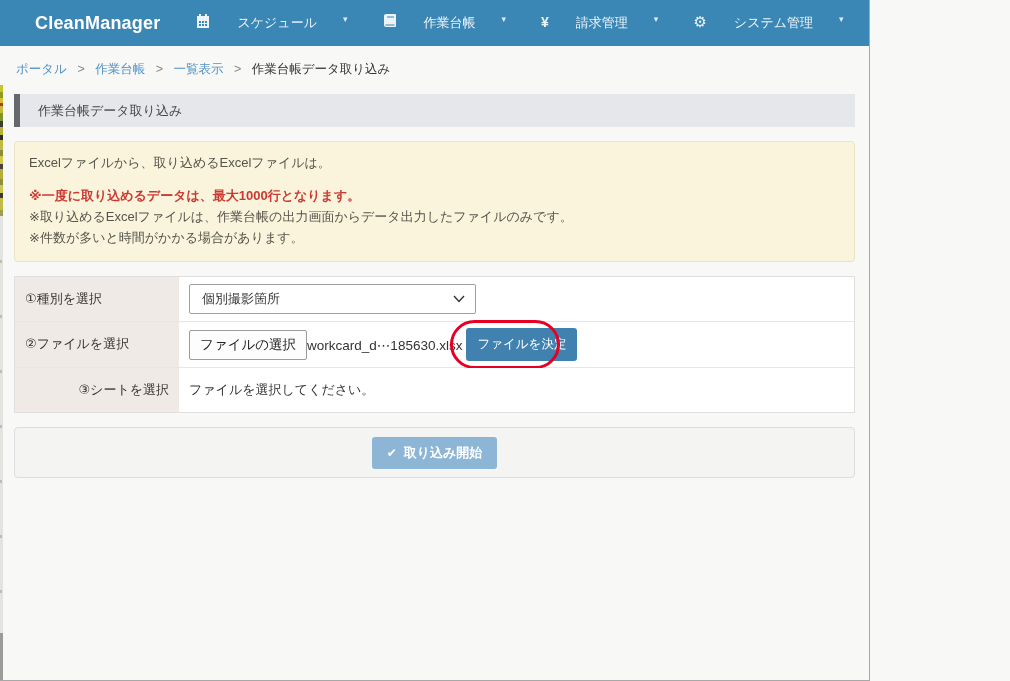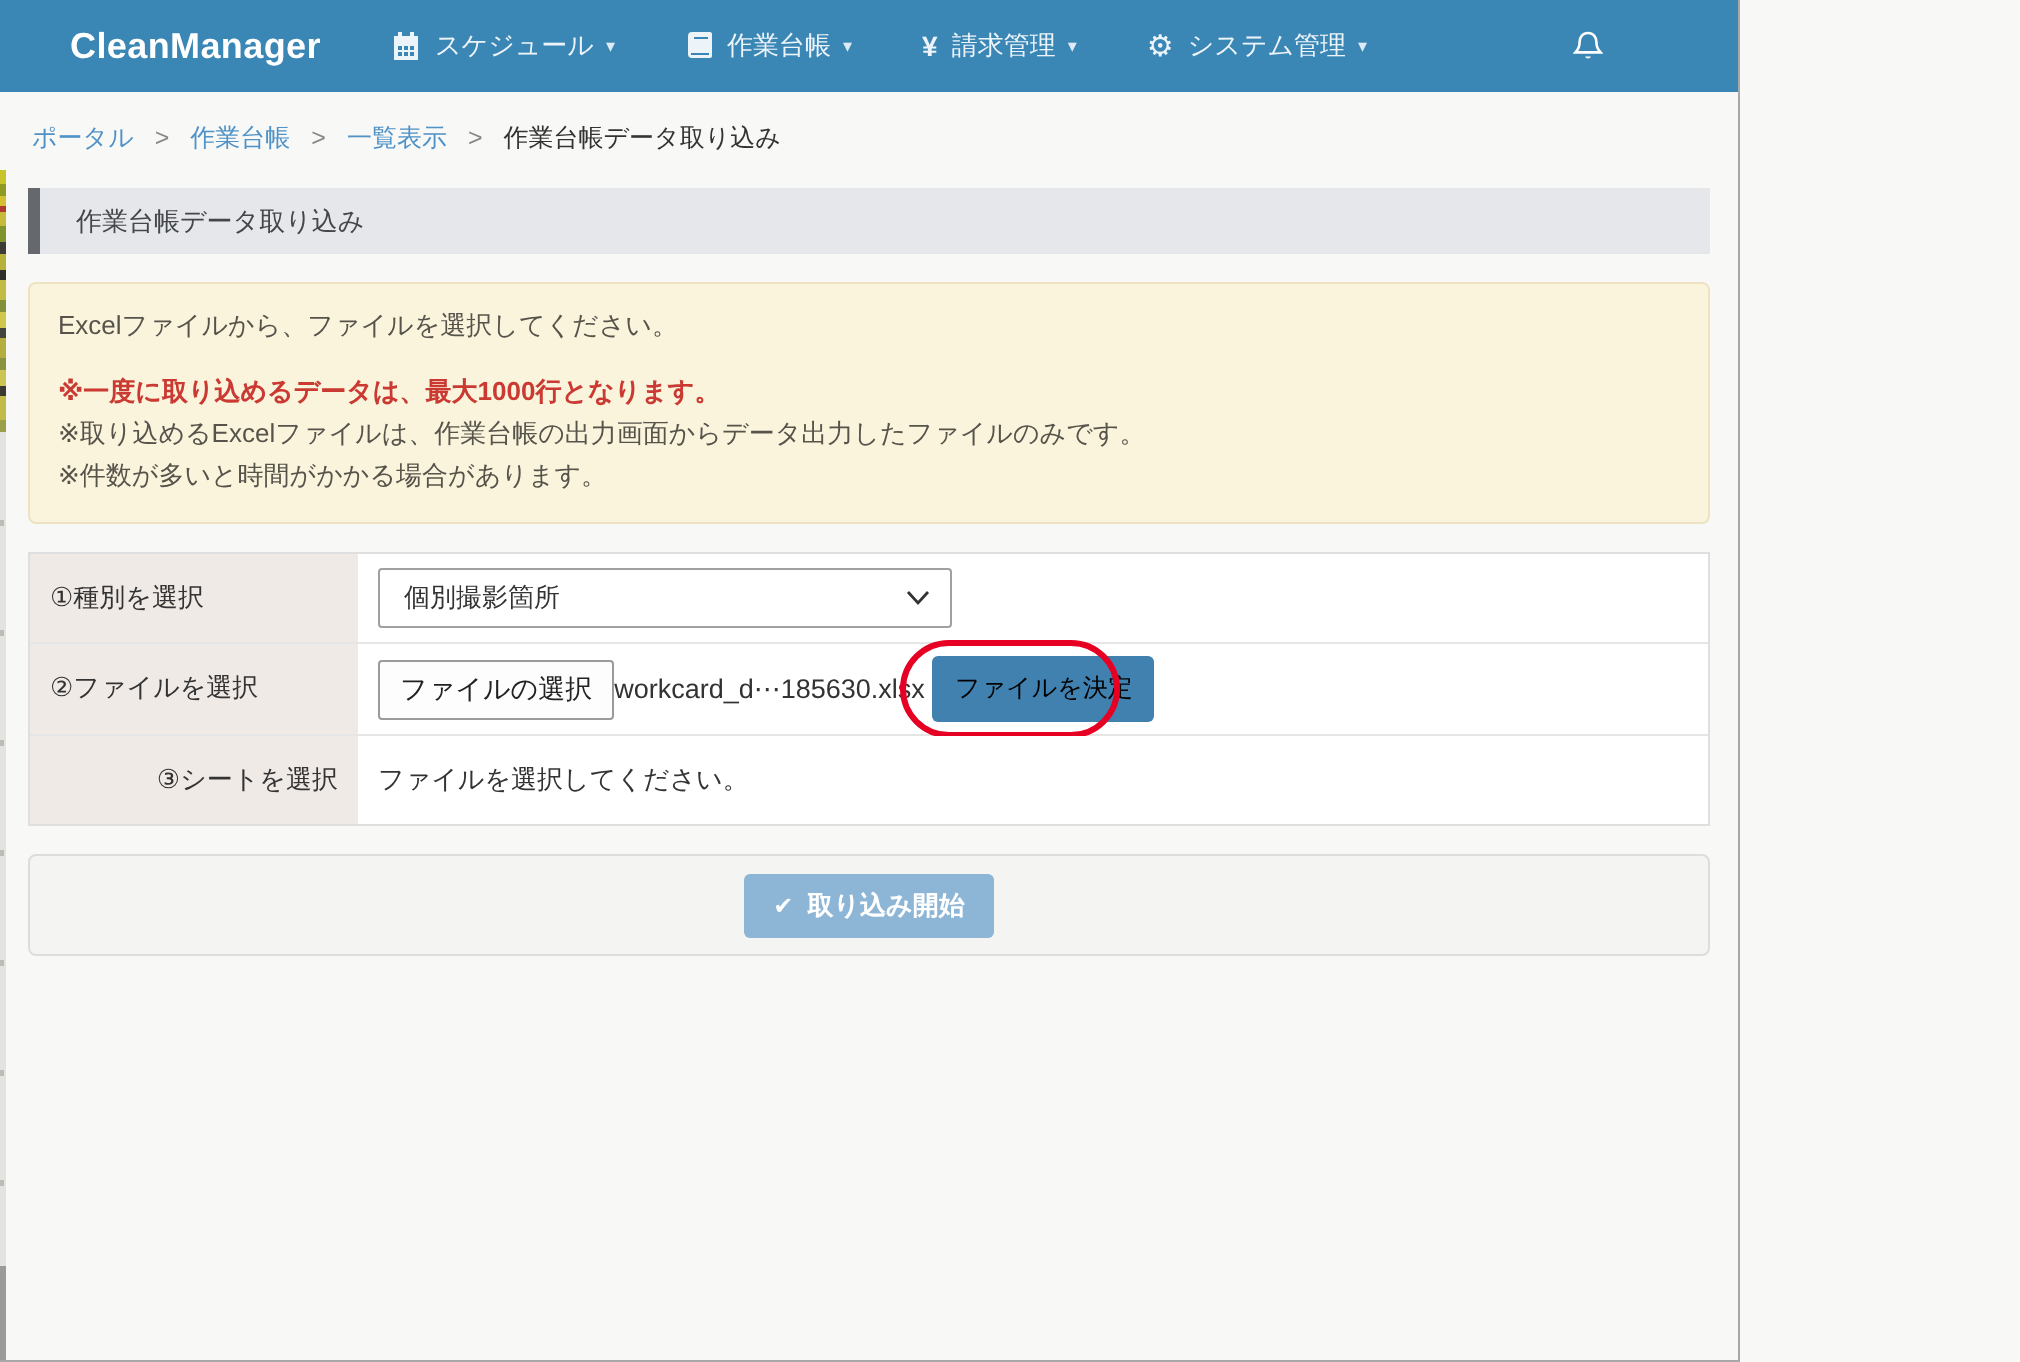--- a/index.html
+++ b/index.html
@@ -5,21 +5,21 @@
   * { margin:0; padding:0; box-sizing:border-box; }
   html,body { width:1010px; height:681px; }
   body { font-family:"Liberation Sans","DejaVu Sans",sans-serif; background:#f8f8f7; }
   .screen { position:relative; width:870px; height:681px; background:#f8f8f7;
             border-right:1px solid #a8a8a8; border-bottom:1px solid #a8a8a8; overflow:hidden; }
 
   
   .navbar { height:46px; background:#3a86b5; display:flex; align-items:center; color:#ecf4fa; }
   .brand { margin-left:35px; font-size:18px; font-weight:bold; color:#ffffff; letter-spacing:.2px; cursor:pointer; }
   .nav-items { display:flex; align-items:center; margin-left:36px; }
-  .nav-item { display:flex; align-items:center; font-size:13px; margin-right:35px; cursor:pointer; white-space:nowrap; }
+  .nav-item { display:flex; align-items:flex-start; font-size:13px; margin-right:35px; cursor:pointer; white-space:nowrap;gap:20px; }
   .nav-item .mi { margin-right:7px; display:inline-flex; align-items:center; }
   .caret { font-size:9px; margin-left:6px; color:#dcebf5; }
   .nav-right { margin-left:auto; display:flex; align-items:center; padding-right:35px; }
   .bell { margin-right:32px; cursor:pointer; display:inline-flex; }
   .company { font-size:13px; color:#f2f7fb; cursor:pointer; }
   .yen-glyph { font-size:14px; font-weight:bold; }
   .gear-glyph { font-size:15px; line-height:1; }
 
   
   .breadcrumb { padding:15px 16px 14px 16px; font-size:12.5px; color:#666; }
@@ -46,21 +46,21 @@
   .form-label { width:164px; background:#f0eae6; padding:13px 10px; font-size:13px; font-weight:normal; color:#333; }
   .form-value { flex:1; background:#fff; padding:6px 10px; display:flex; align-items:center; position:relative; }
 
   .type-select { width:287px; height:30px; border:1px solid #a0a0a0; border-radius:2px; background:#fff;
                  display:flex; align-items:center; justify-content:space-between; padding:0 10px 0 12px;
                  font-size:13px; color:#333; cursor:pointer; }
 
   .file-btn { border:1px solid #9b9b9b; background:#fdfdfd; border-radius:2px; padding:5px 10px;
               font-size:13.5px; color:#222; font-family:inherit; cursor:pointer; }
   .file-name { margin-left:0; font-size:13.5px; color:#333; white-space:nowrap; }
-  .decide-btn { margin-left:4px; background:#4181b0; color:#000000; border:none; border-radius:3px;
+  .decide-btn { margin-left:4px; background:#4181b0; color:#ffffff; border:none; border-radius:3px;
                 padding:8px 11px; font-size:12.5px; font-family:Liberation Serif, serif; cursor:pointer;text-align:center; }
   .annotation-ellipse { position:absolute; left:271px; top:-2px; width:110px; height:49px;
                         border:3px solid #e60023; border-radius:25px; pointer-events:none; }
 
   .sheet-msg { font-size:13px; color:#333; padding:4px 0; }
 
   
   .footer-panel { margin:14px 14px 0 14px; height:51px; background:#f4f4f3; border:1px solid #ddd;
                   border-radius:4px; display:flex; align-items:center; justify-content:center; }
   .start-btn { background:#8cb5d6; color:#fff; border:none; border-radius:3px; padding:7px 15px;
@@ -146,21 +146,21 @@
     <span class="crumb-sep">&gt;</span>
     <span class="crumb-current">作業台帳データ取り込み</span>
   </div>
 
   <div class="panel-header">
     <div class="panel-accent"></div>
     <div class="panel-title">作業台帳データ取り込み</div>
   </div>
 
   <div class="info-box">
-    <div class="info-line1">Excelファイルから、ファイルを選択してください。</div>
+    <div class="info-line1">Excelファイルから、取り込めるExcelファイルは。</div>
     <div class="info-warning">※一度に取り込めるデータは、最大1000行となります。</div>
     <div class="info-note">※取り込めるExcelファイルは、作業台帳の出力画面からデータ出力したファイルのみです。</div>
     <div class="info-note">※件数が多いと時間がかかる場合があります。</div>
   </div>
 
   <div class="form-table">
 
     <div class="form-row">
       <div class="form-label">①種別を選択</div>
       <div class="form-value">

